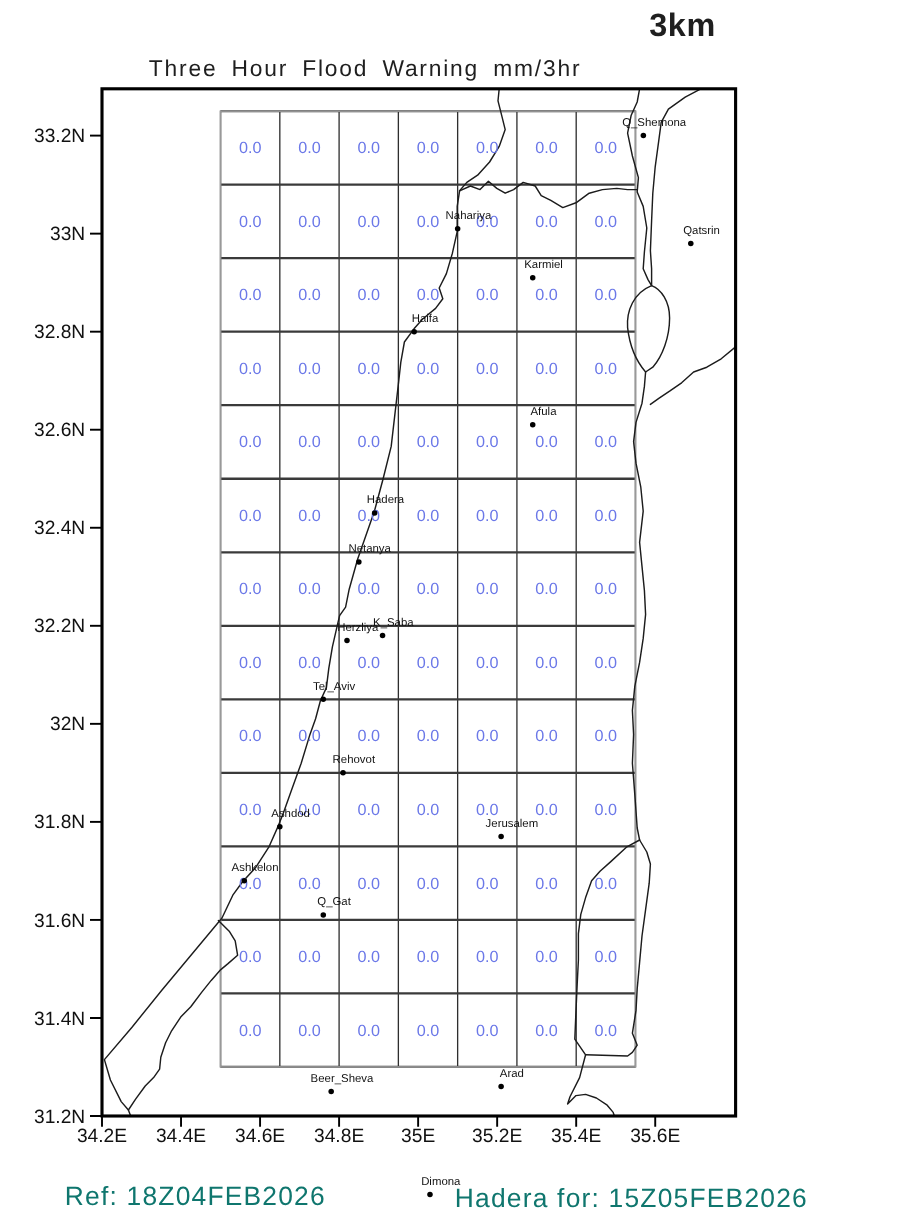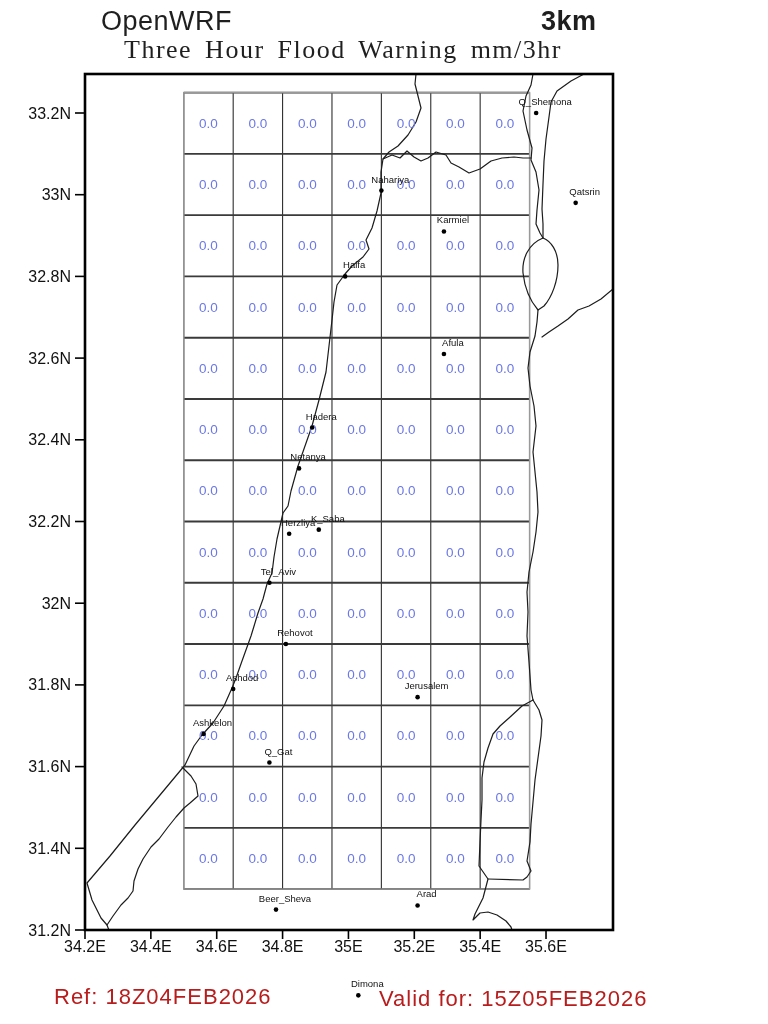--- a/index.html
+++ b/index.html
@@ -1,36 +1,35 @@
 <!DOCTYPE html>
 <html><head>
 <meta charset="utf-8">
 <style>
   html,body{margin:0;padding:0;background:#ffffff;}
   .page{position:relative;width:768px;height:1024px;background:#ffffff;overflow:hidden;
         font-family:"Liberation Sans",sans-serif;color:#1a1a1a;}
   .hdr{position:absolute;white-space:pre;color:#1f1f1f;}
   .title-model{left:101px;top:6px;font-size:27px;letter-spacing:0.5px;}
   .title-res{left:541px;top:6px;font-size:27px;letter-spacing:0.5px;font-weight:bold;}
-  .title-sub{left:124px;top:35px;font-size:26px;letter-spacing:1.5px;word-spacing:5px;font-family:Liberation Serif, serif;}
-  .ftr{position:absolute;font-size:22px;letter-spacing:1px;color:#b91c1c;white-space:pre;}
+  .title-sub{left:124px;top:47px;font-size:19px;letter-spacing:1.5px;word-spacing:5px;}
+  .ftr{position:absolute;font-size:22px;letter-spacing:1px;color:#0f766e;white-space:pre;}
   .ftr-ref{left:54px;top:984px;}
   .ftr-valid{left:379px;top:986px;}
   svg text{font-family:"Liberation Sans",sans-serif;}
   .tick-label{font-size:16px;fill:#111;}
   .city-label{font-size:9.5px;fill:#111;}
   .cell-value{font-size:13.5px;}
   .geo{fill:none;stroke:#1c1c1c;stroke-width:1.2;stroke-linejoin:round;stroke-linecap:round;}
 </style>
 </head>
 <body>
 
 <div class="page">
 
-  <div class="hdr title-model">OpenWRF</div>
   <div class="hdr title-res">3km</div>
   <div class="hdr title-sub">Three Hour Flood Warning mm/3hr</div>
 
   <svg id="map-svg" width="768" height="1024" viewBox="0 0 768 1024" style="position:absolute;left:0;top:0;">
     <defs>
       <clipPath id="plotclip">
           <rect x="85" y="74" width="528" height="856"></rect>
         </clipPath>
     </defs>
 
@@ -246,15 +245,15 @@
         <circle cx="275.99399999999946" cy="909.5750000000012" r="2.3" fill="#000"></circle>
         <text x="284.99399999999946" y="901.5750000000012" text-anchor="middle" class="city-label">Beer_Sheva</text>
         <circle cx="417.59299999999934" cy="905.4900000000006" r="2.3" fill="#000"></circle>
         <text x="426.59299999999934" y="897.4900000000006" text-anchor="middle" class="city-label">Arad</text>
         <circle cx="358.31899999999945" cy="995.3600000000015" r="2.3" fill="#000"></circle>
         <text x="367.31899999999945" y="987.3600000000015" text-anchor="middle" class="city-label">Dimona</text>
       </g>
   </svg>
 
   <div class="ftr ftr-ref">Ref: 18Z04FEB2026</div>
-  <div class="ftr ftr-valid">Valid for: 15Z05FEB2026</div>
+  <div class="ftr ftr-valid">Hadera for: 15Z05FEB2026</div>
 
 </div>
 
 </body></html>

